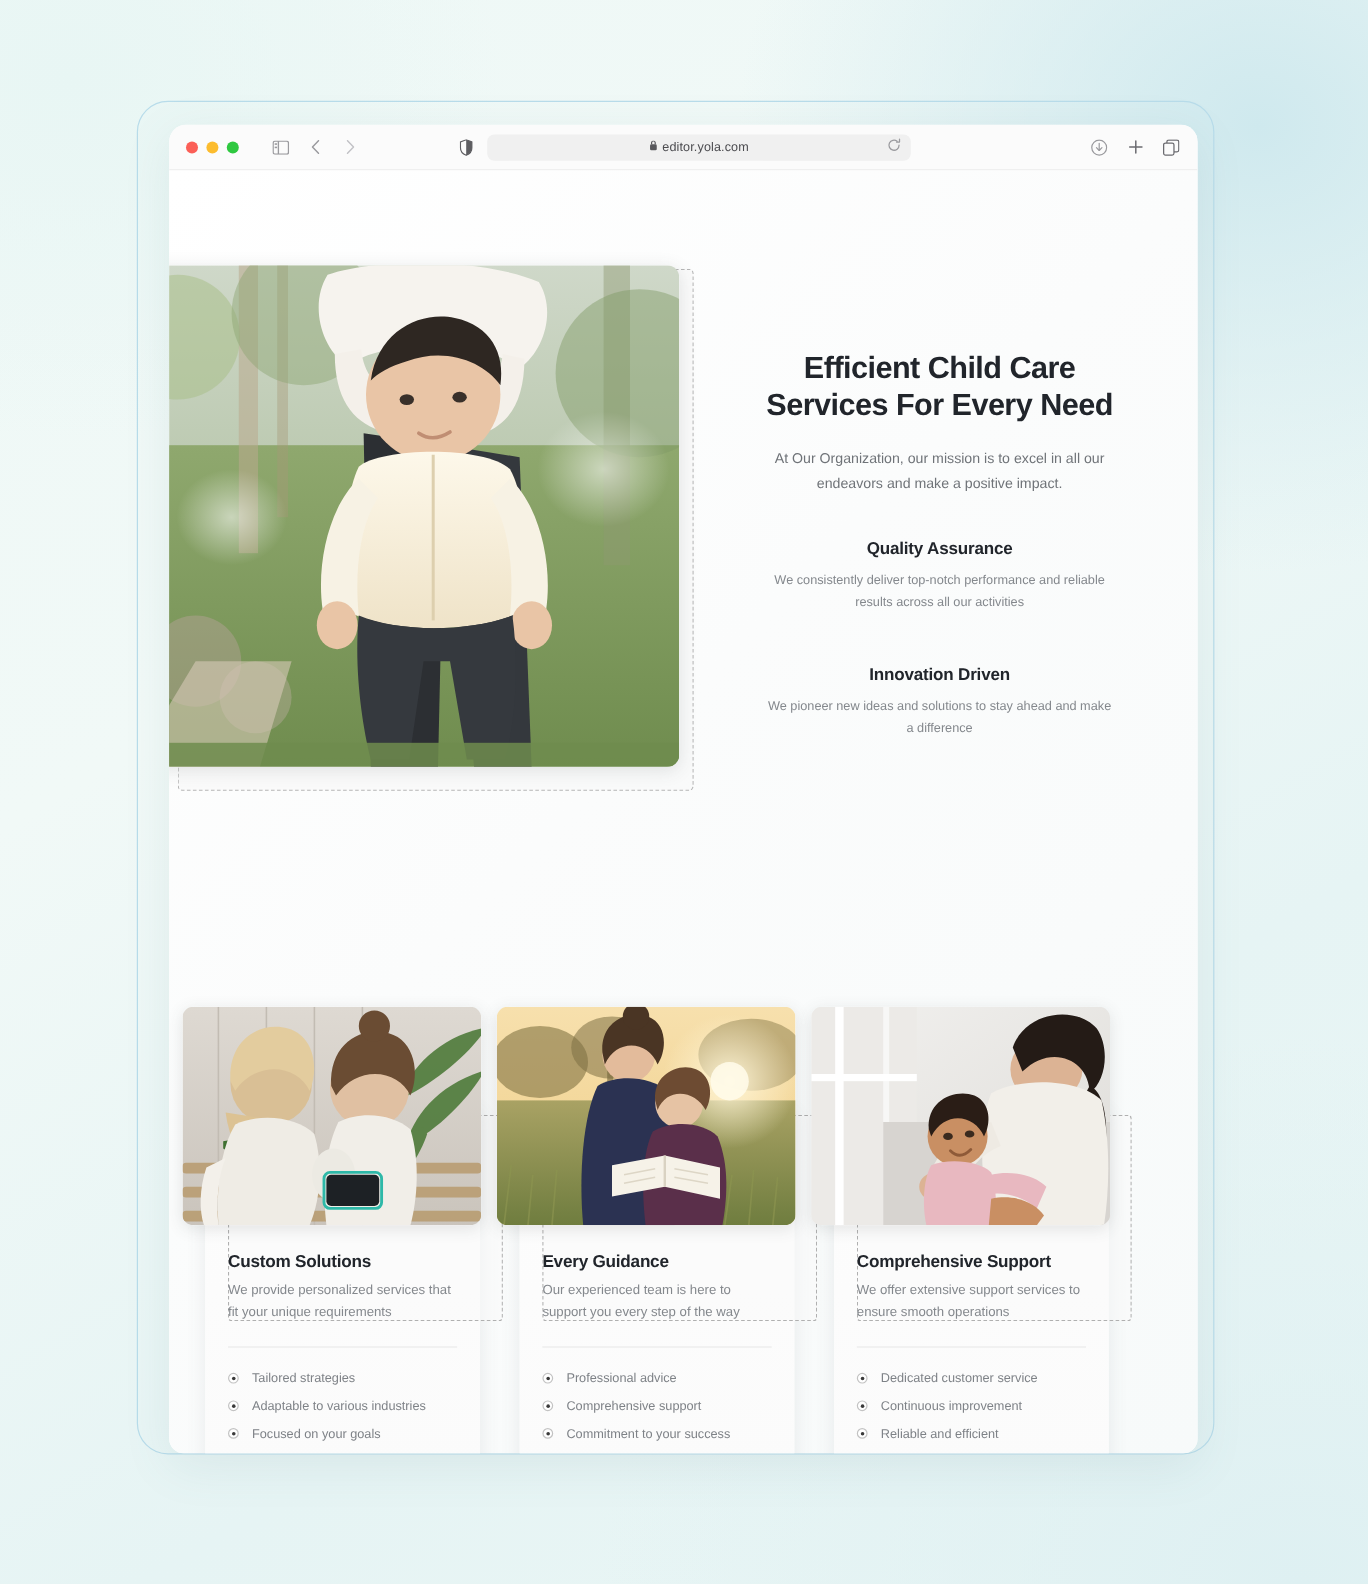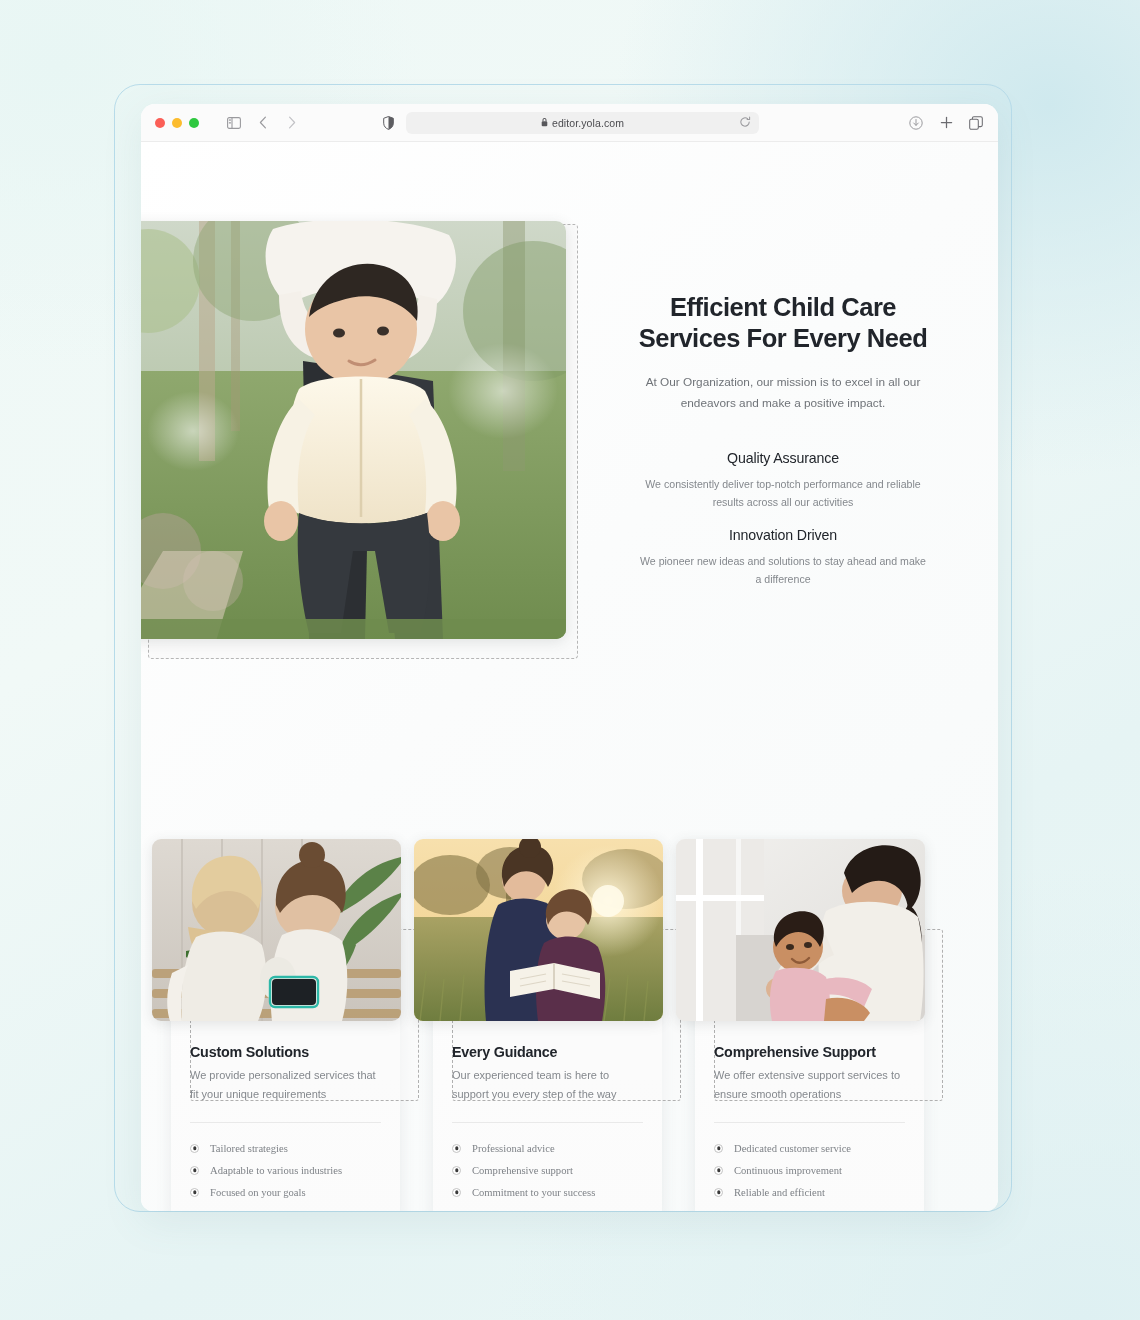--- a/index.html
+++ b/index.html
@@ -140,24 +140,24 @@
     color: #21252b;
     letter-spacing: -0.45px;
   }
   .hero-sub {
     margin-top: 17px;
     font-size: 11.8px;
     line-height: 1.78;
     color: #6f7378;
   }
   .feat { margin-top: 36px; }
-  .feat + .feat { margin-top: 16px; }
+  .feat + .feat { margin-top: 44px; }
   .feat-title {
     font-size: 14.2px;
-    font-weight: 400;
+    font-weight: 700;
     color: #21252b;
     letter-spacing: -0.15px;
   }
   .feat-body {
     margin-top: 9px;
     font-size: 10.6px;
     line-height: 1.72;
     color: #84888d;
   }
 
@@ -221,21 +221,20 @@
     list-style: none;
     margin-top: 14px;
   }
   .card-list li {
     display: flex;
     align-items: center;
     gap: 11px;
     font-size: 10.6px;
     color: #7e8287;
     padding: 5.5px 0;
-    font-family: Liberation Serif, serif;
   }
   .bullet {
     flex: 0 0 auto;
     width: 9px; height: 9px;
     border-radius: 50%;
     border: 1px solid #c3c3c3;
     background: #fff;
     position: relative;
   }
   .bullet::after {

